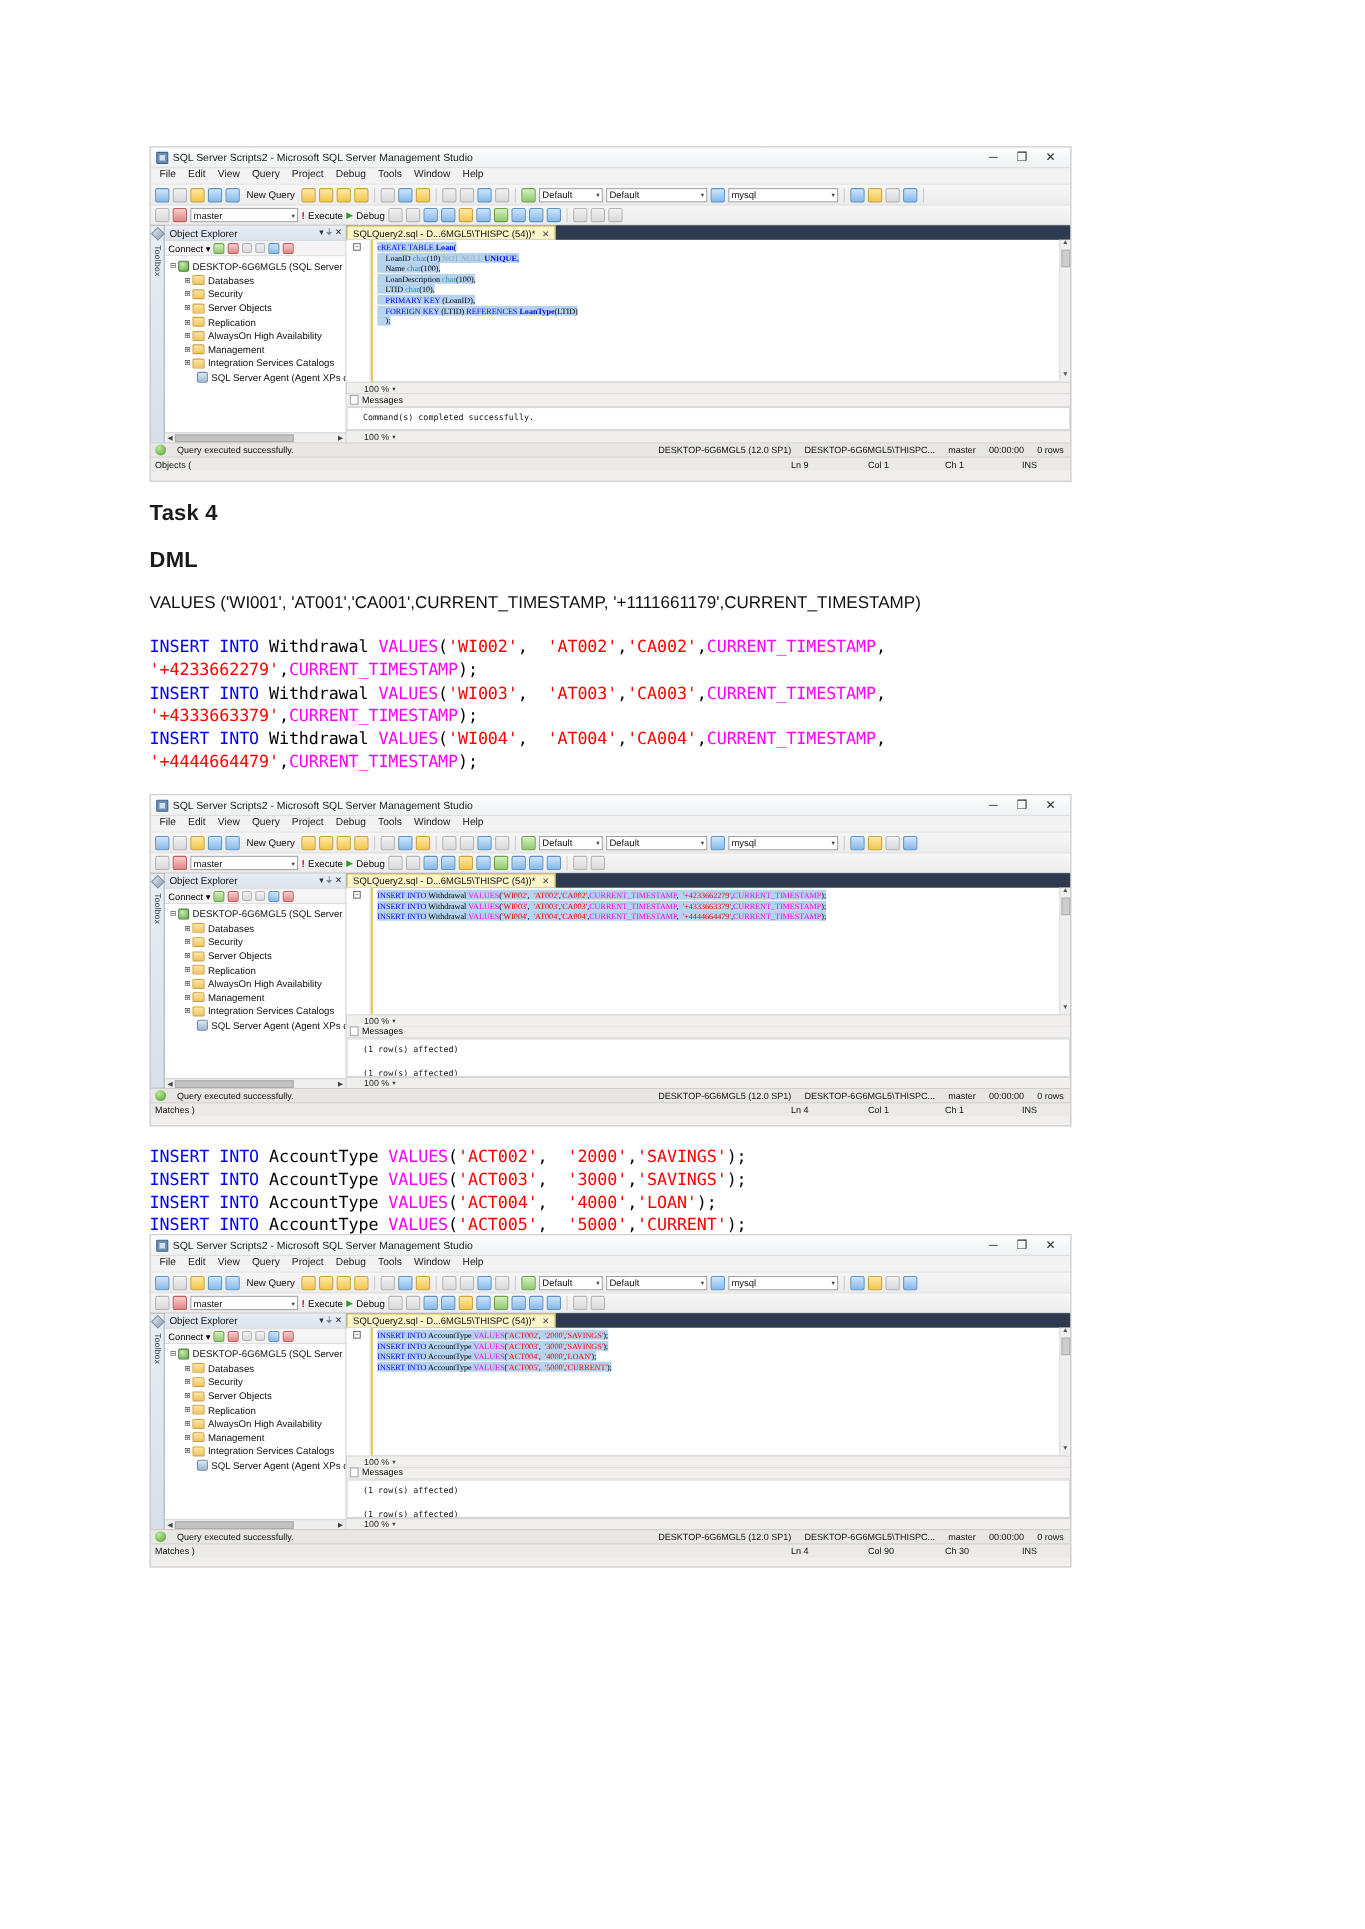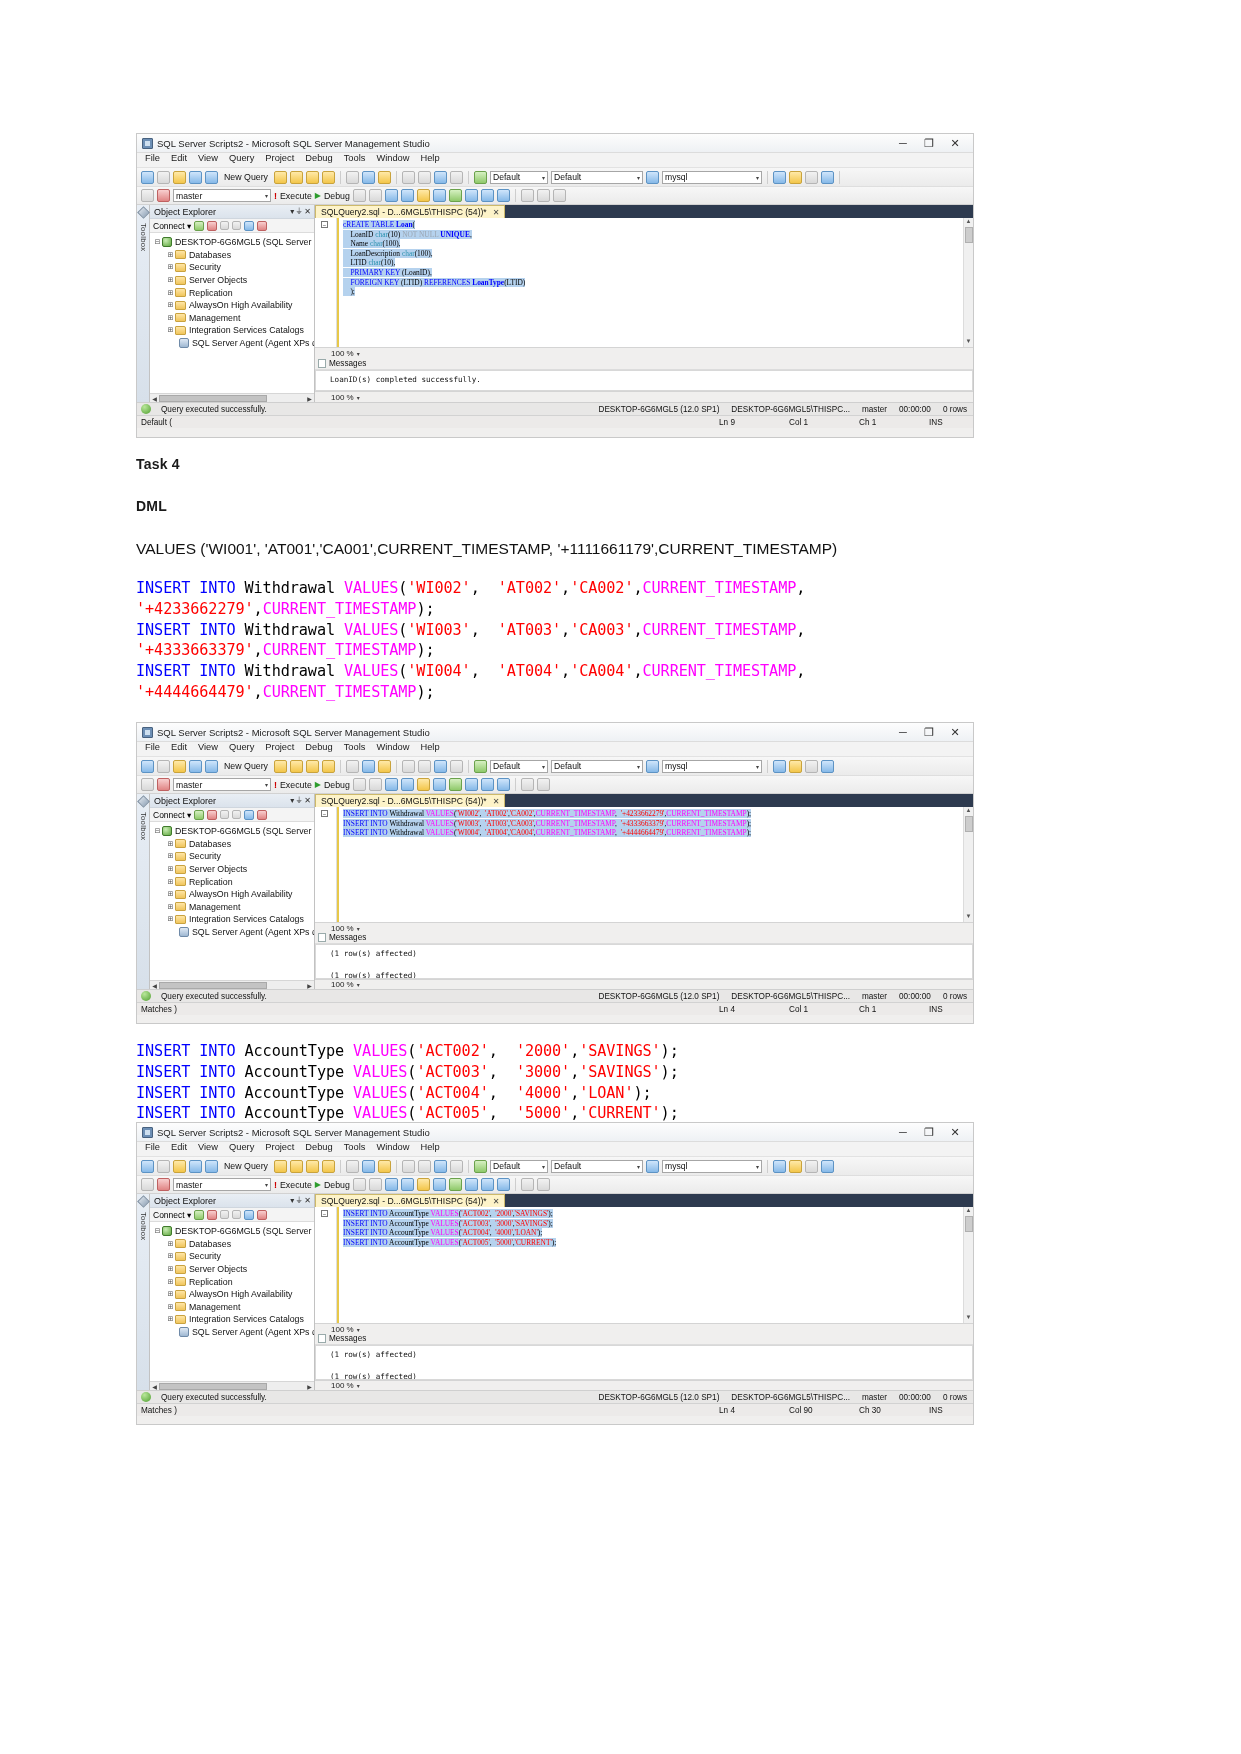--- a/index.html
+++ b/index.html
@@ -8,21 +8,21 @@
     width: 1241px; height: 1754px;
     background: #ffffff;
     font-family: "Liberation Sans", sans-serif;
     color: #000;
     overflow: hidden;
   }
   .page { position: relative; width: 1241px; height: 1754px; padding: 0; }
 
   
   .doc-text { position:absolute; left:136px; }
-  .heading { font-weight: bold; font-size: 14px; color:#1a1a1a; letter-spacing:.2px;}
+  .heading { font-weight: bold; font-size: 20px; color:#1a1a1a; letter-spacing:.2px;}
   .para { font-size: 15.5px; color:#111; }
 
   .codeblock {
     position:absolute; left:136px;
     font-family:"DejaVu Sans Mono","Liberation Mono",monospace;
     font-size:15.2px; line-height:20.8px;
     white-space:pre; letter-spacing:-0.1px;
   }
   .k  { color:#0000ff; }      
   .fn { color:#ff00ff; }      
@@ -403,21 +403,21 @@
         <div class="zoombar">
           <span>100 %</span>
           <span class="arw">▾</span>
         </div>
         <div class="msgpane" style="height:44px;">
           <div class="msgtab">
             <span class="ic"></span>
             <span>Messages</span>
           </div>
           <div class="msgbody" id="w1msgs">
-              <div>LoanID(s) completed successfully.</div>
+              <div>Command(s) completed successfully.</div>
             </div>
           <div class="zoombar">
             <span>100 %</span>
             <span class="arw">▾</span>
           </div>
         </div>
       </div>
     </div>
 
     <div class="statusbar">
@@ -425,21 +425,21 @@
       <span class="seg">Query executed successfully.</span>
       <span class="spacer"></span>
       <span class="seg">DESKTOP-6G6MGL5 (12.0 SP1)</span>
       <span class="seg">DESKTOP-6G6MGL5\THISPC...</span>
       <span class="seg">master</span>
       <span class="seg">00:00:00</span>
       <span class="seg">0 rows</span>
     </div>
 
     <div class="bottombar">
-      <span class="seg" style="padding-left:4px">Default (</span>
+      <span class="seg" style="padding-left:4px">Objects (</span>
       <span class="spacer"></span>
       <span class="seg" style="width:70px">Ln 9</span>
       <span class="seg" style="width:70px">Col 1</span>
       <span class="seg" style="width:70px">Ch 1</span>
       <span class="seg" style="width:44px">INS</span>
     </div>
   </div>
 
   <div class="doc-text heading" style="top:456px;">Task 4</div>
   <div class="doc-text heading" style="top:498px;">DML</div>

